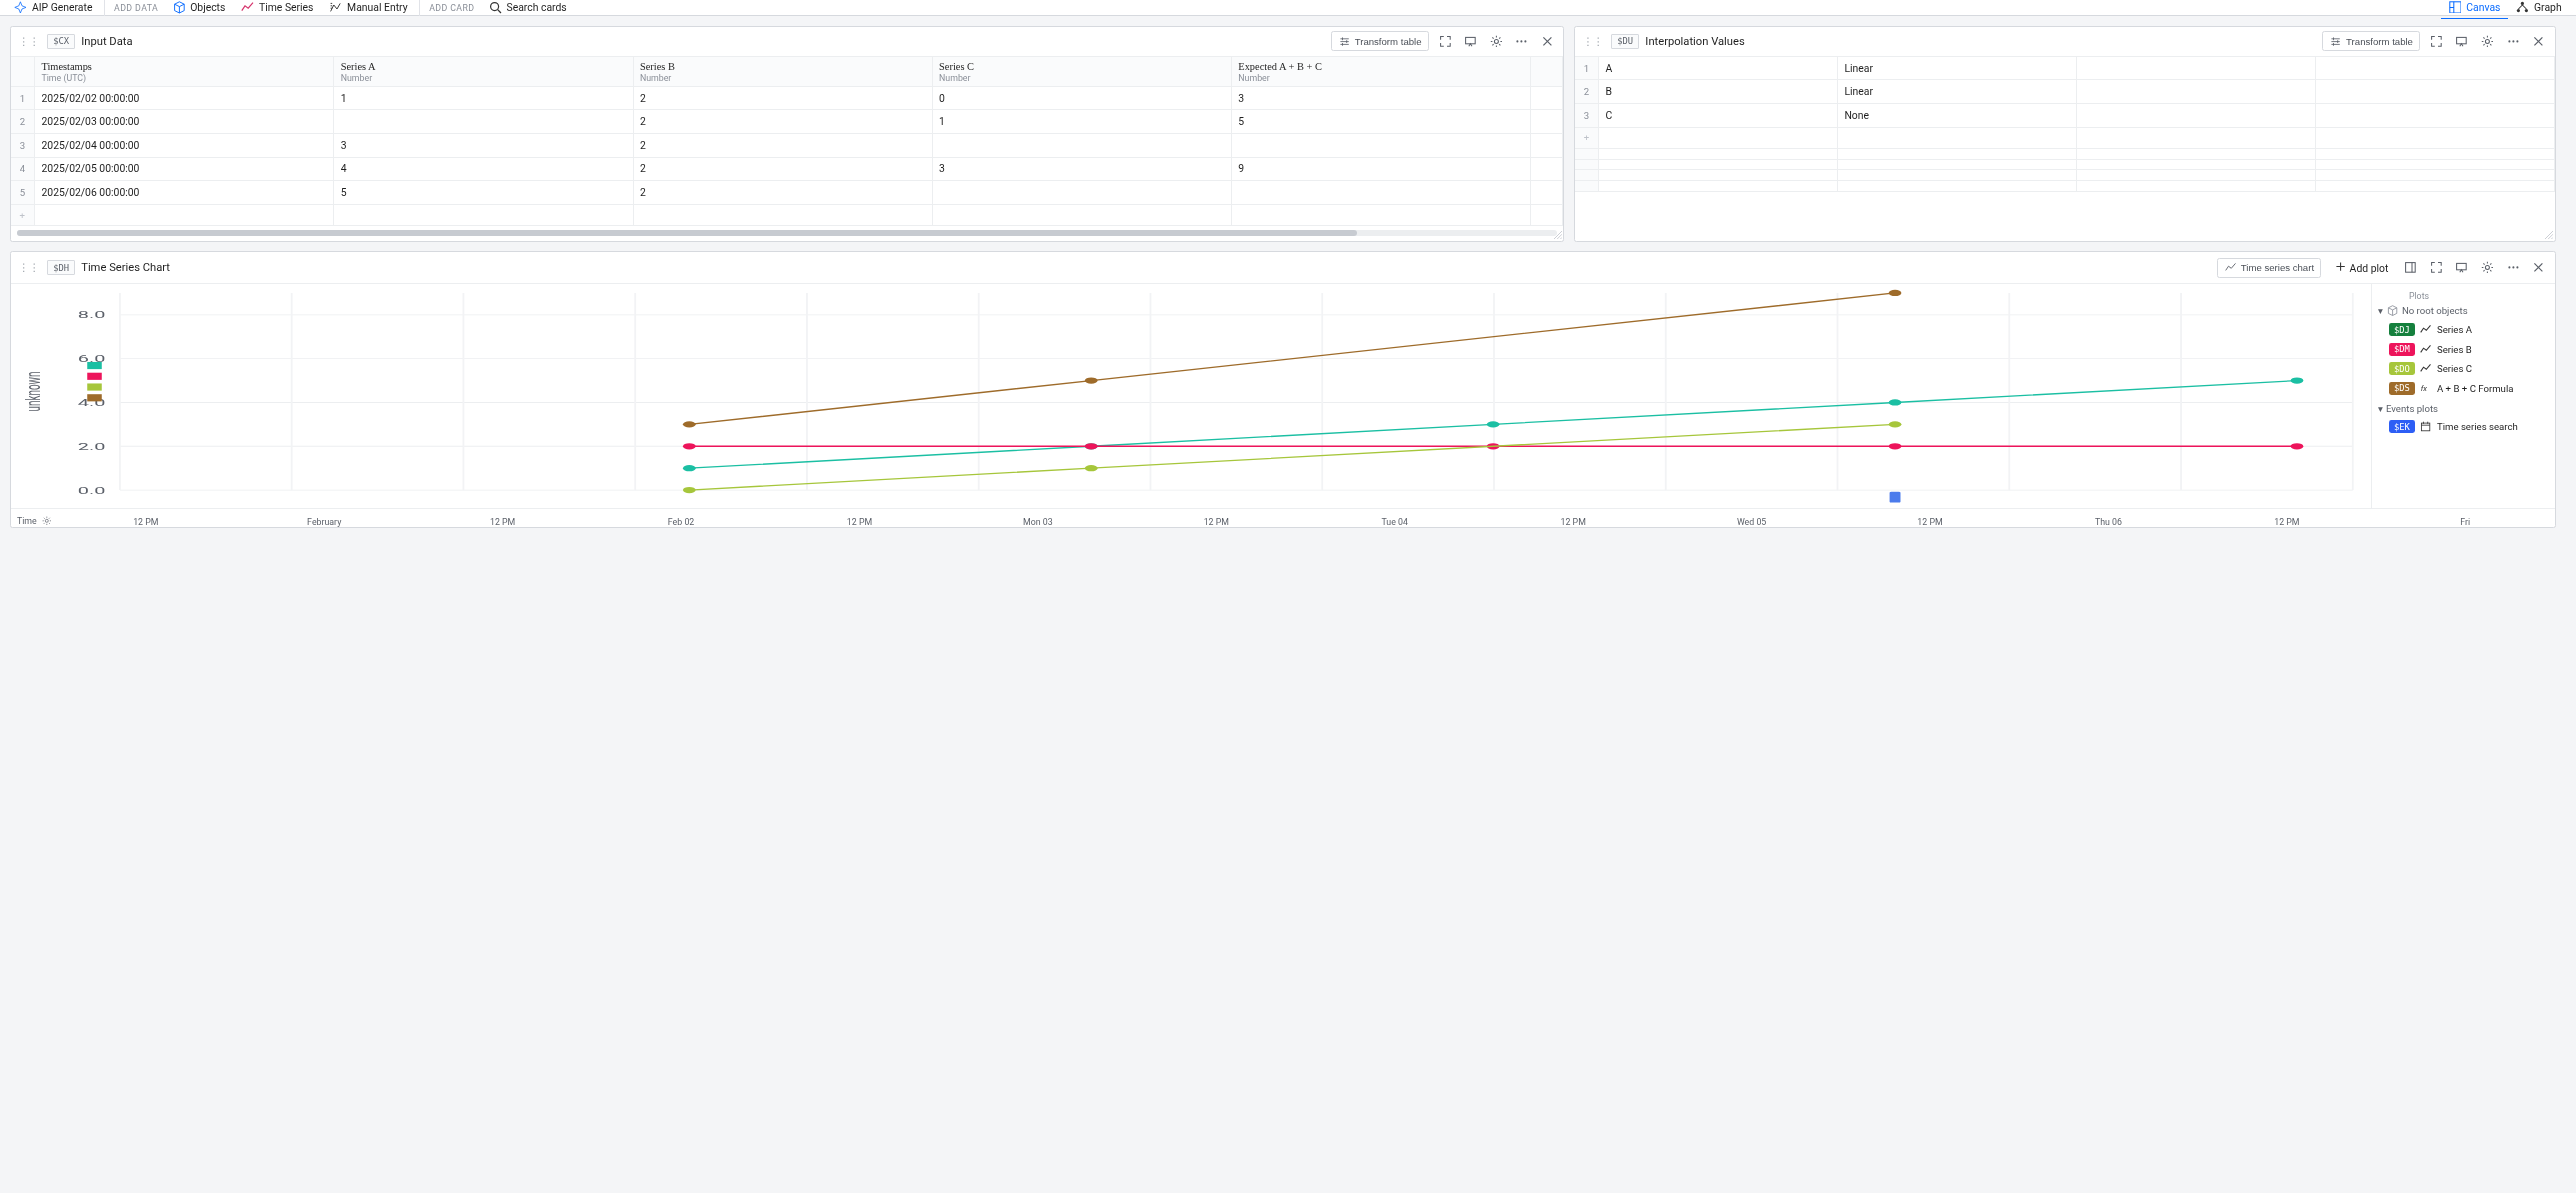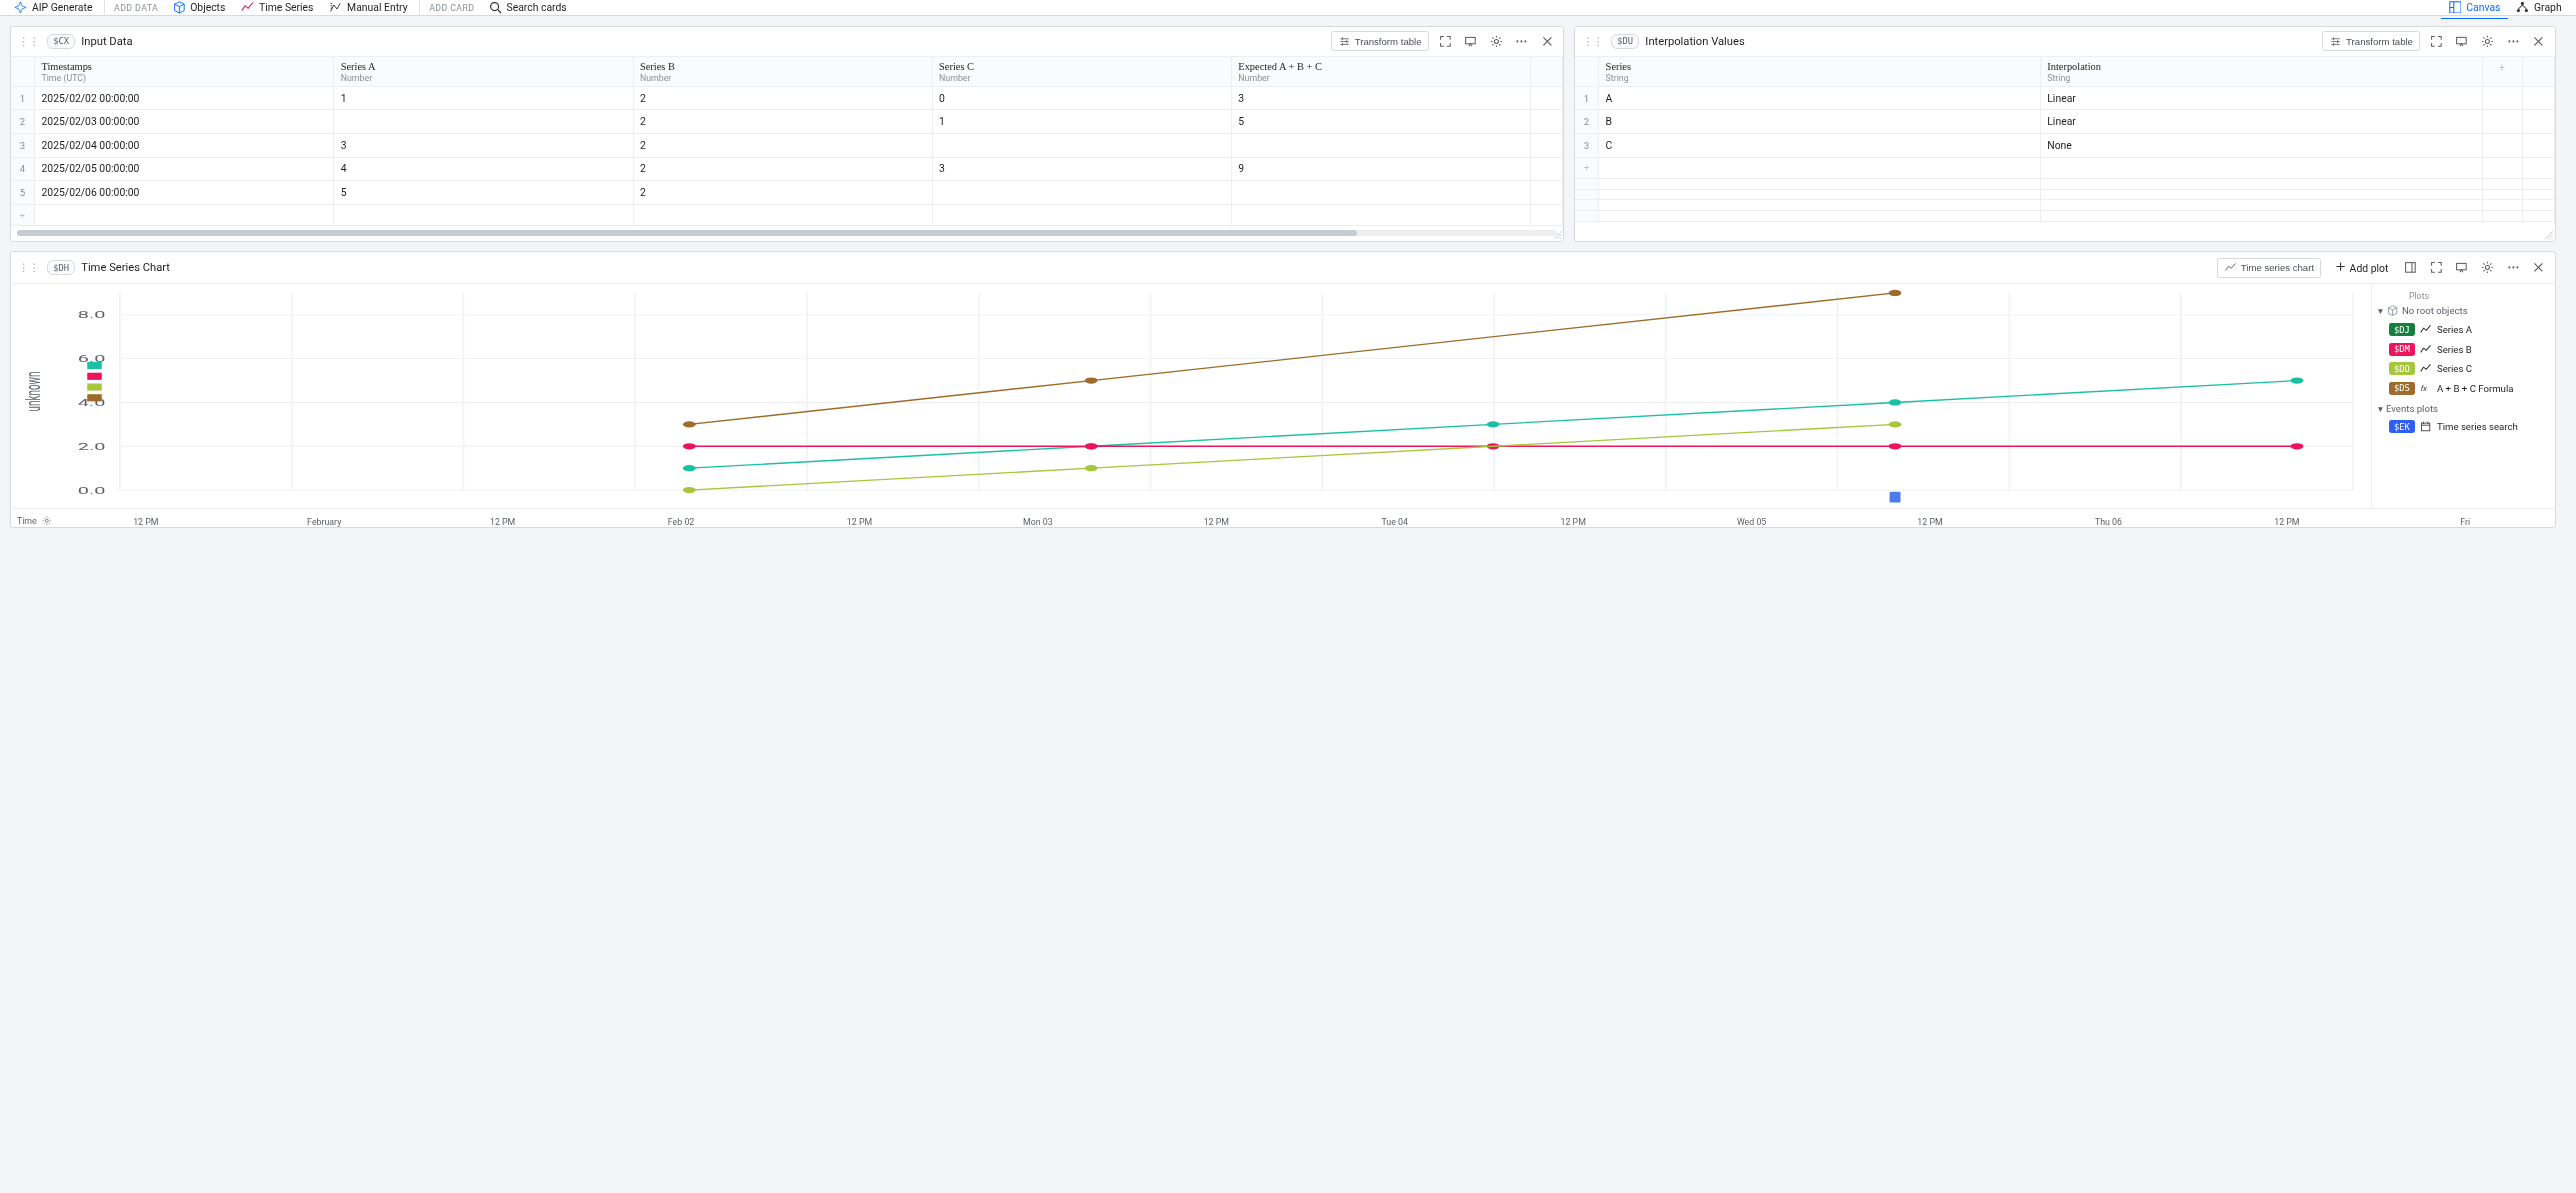--- a/index.html
+++ b/index.html
@@ -8,21 +8,21 @@
 .toolbar .btn { display: flex; align-items: center; gap: 4.8px; padding: 4.8px 8px; cursor: pointer; border-radius: 2.4px; }
 .toolbar .label-muted { color: #8a8f98; font-size: 8.8px; letter-spacing: 0.4px; padding: 0 6.4px; }
 .toolbar .sep { width: 0.8px; height: 17.6px; background: #e1e3e8; margin: 0 3.2px; }
 .toolbar .right { margin-left: auto; display: flex; align-items: center; }
 .toolbar .tab-active { color: #0a6cff; border-bottom: 1.6px solid #0a6cff; border-radius: 0; }
 .icon { width: 12.8px; height: 12.8px; display: inline-flex; align-items: center; justify-content: center; flex-shrink: 0; }
 .canvas-area { padding: 9.6px; display: grid; grid-template-columns: 60.8% 38.4%; grid-template-rows: auto auto; gap: 9.6px; }
 .card { background: #fff; border: 0.8px solid #d6d9de; border-radius: 2.4px; display: flex; flex-direction: column; position: relative; }
 .card-header { display: flex; align-items: center; padding: 4.8px 6.4px; border-bottom: 0.8px solid #eceef0; gap: 6.4px; }
 .drag-handle { color: #9aa0a8; cursor: grab; padding: 1.6px; }
-.token { border: 0.8px solid #d6d9de; border-radius: 6px; padding: 1.6px 4.8px; font-size: 8.8px; font-family: ui-monospace, Menlo, monospace; color: #5a5f68; background: #fafbfc; }
+.token { border: 0.8px solid #d6d9de; border-radius: 1px; padding: 1.6px 4.8px; font-size: 8.8px; font-family: ui-monospace, Menlo, monospace; color: #5a5f68; background: #fafbfc; }
 .card-title { font-weight: 400; font-size: 11.2px; }
 .card-header .spacer { flex: 1; }
 .hdr-btn { display: flex; align-items: center; gap: 4px; border: 0.8px solid #d6d9de; border-radius: 2.4px; padding: 2.4px 6.4px; font-size: 9.6px; color: #4b5058; cursor: pointer; background: #fff; }
 .icon-btn { padding: 3.2px; cursor: pointer; color: #5a5f68; border-radius: 2.4px; display: flex; }
 .table-wrap { overflow: auto; }
 table { border-collapse: collapse; width: 100%; table-layout: fixed; }
 th, td { border-right: 0.8px solid #eceef0; border-bottom: 0.8px solid #eceef0; padding: 4.8px 6.4px; text-align: left; font-weight: 400; overflow: hidden; white-space: nowrap; }
 th { background: #fafbfc; vertical-align: top; padding: 4px 6.4px 3.2px; }
 th .col-name { font-size: 10.4px; color: #1f1f1f; font-family: Liberation Serif, serif; }
 th .col-type { font-size: 8.8px; color: #8a8f98; margin-top: 0.8px; }
@@ -295,33 +295,20 @@
         </span>
       <span class="icon-btn">
           <svg viewBox="0 0 16 16" width="12.8" height="12.8">
             <path d="M3 3 L13 13 M13 3 L3 13" stroke="#5a5f68" stroke-width="1.5"></path>
           </svg>
         </span>
     </div>
     <div class="table-wrap">
       <table id="table-interp">
           <tbody>
-            <tr>
-              <th class="rownum"></th>
-              <th>
-                <div class="col-name">Series</div>
-                <div class="col-type">String</div>
-              </th>
-              <th>
-                <div class="col-name">Interpolation</div>
-                <div class="col-type">String</div>
-              </th>
-              <th class="add-col">+</th>
-              <th style="width:32px"></th>
-            </tr>
             <tr>
               <td class="rownum">1</td>
               <td>A</td>
               <td>Linear</td>
               <td></td>
               <td></td>
             </tr>
             <tr>
               <td class="rownum">2</td>
               <td>B</td>

